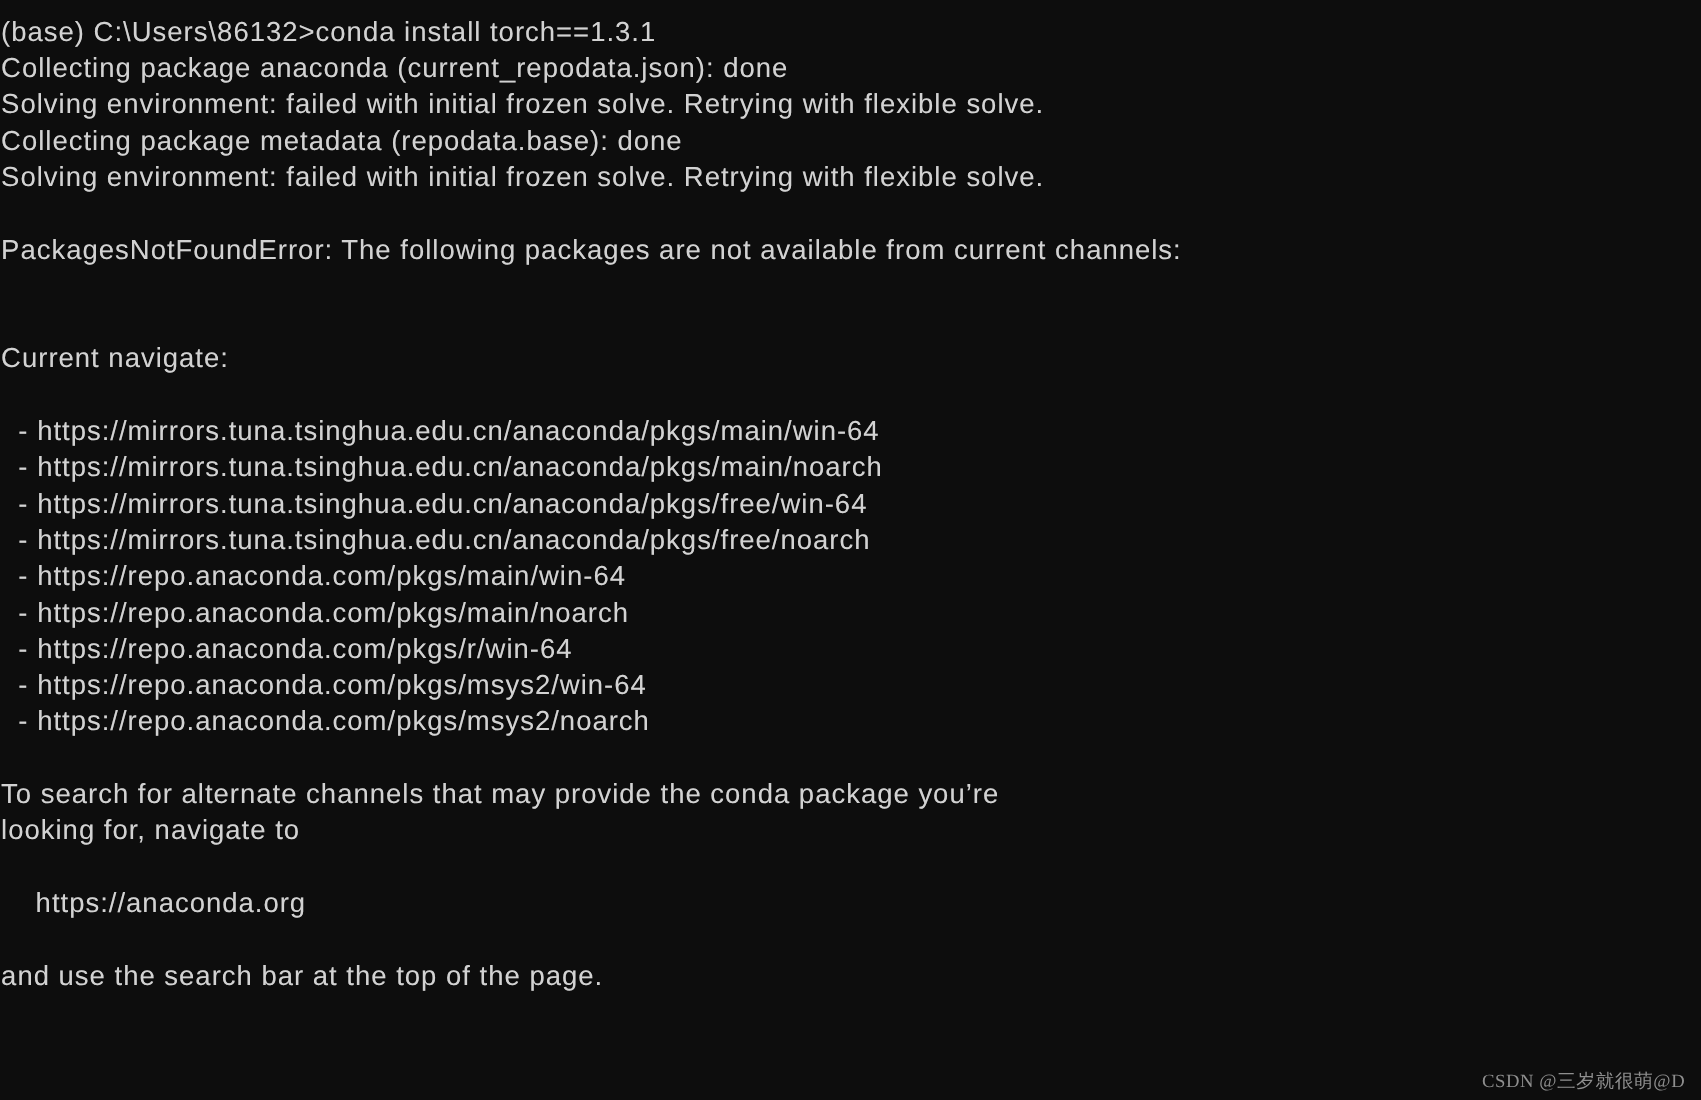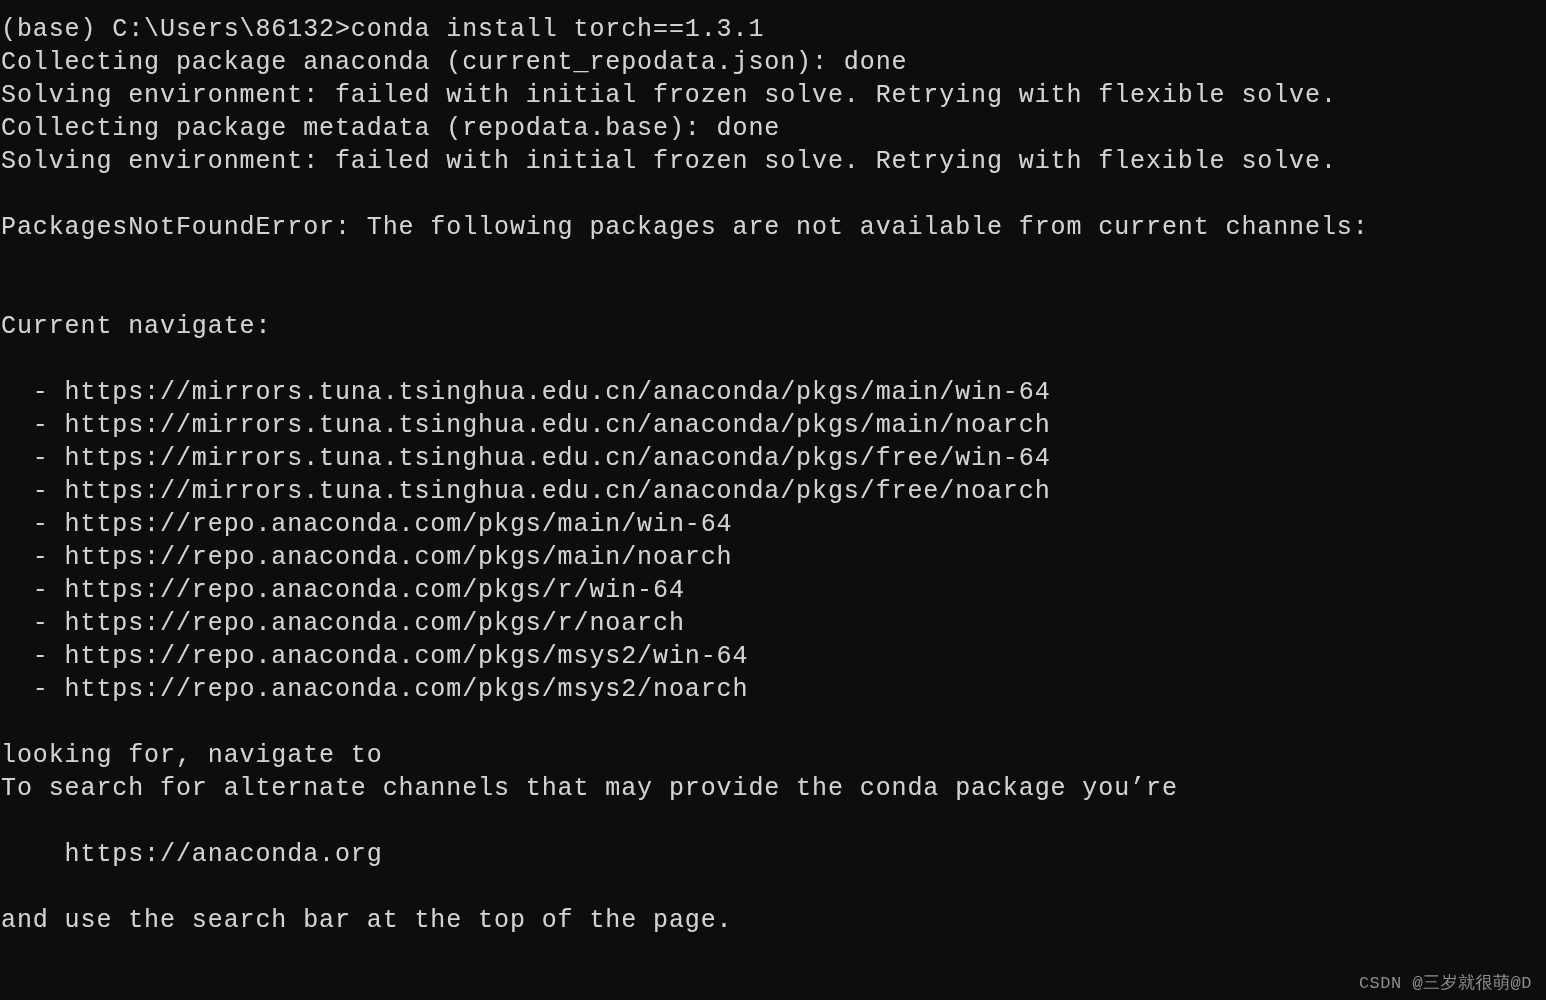--- a/index.html
+++ b/index.html
@@ -22,35 +22,35 @@
     height: 1000px;
     background: #0d0d0d;
     padding: 13px 0 0 0;
     box-sizing: border-box;
   }
   .line {
     display: block;
     height: 33px;
     line-height: 33px;
     font-size: 25px;
-    font-family: Liberation Mono, monospace;
+    font-family: Liberation Sans, sans-serif;
     color: #d2d2d2;
     white-space: pre;
     letter-spacing: 0.9px;
     padding-left: 1px;
     text-shadow: 0 0 0.4px rgba(210,210,210,0.35);
   }
   .line.blank {
     color: transparent;
   }
   #watermark {
     position: absolute;
     right: 14px;
     bottom: 6px;
-    font-family: Liberation Mono, monospace;
+    font-family: Liberation Serif, serif;
     font-size: 17px;
     color: #9a9a9a;
     letter-spacing: 0.5px;
     white-space: pre;
     opacity: 0.92;
   }
 </style>
 </head>
 <body>
 
@@ -66,25 +66,24 @@
     <div class="line blank"></div>
     <div class="line">Current navigate:</div>
     <div class="line blank"></div>
     <div class="line">  - https://mirrors.tuna.tsinghua.edu.cn/anaconda/pkgs/main/win-64</div>
     <div class="line">  - https://mirrors.tuna.tsinghua.edu.cn/anaconda/pkgs/main/noarch</div>
     <div class="line">  - https://mirrors.tuna.tsinghua.edu.cn/anaconda/pkgs/free/win-64</div>
     <div class="line">  - https://mirrors.tuna.tsinghua.edu.cn/anaconda/pkgs/free/noarch</div>
     <div class="line">  - https://repo.anaconda.com/pkgs/main/win-64</div>
     <div class="line">  - https://repo.anaconda.com/pkgs/main/noarch</div>
     <div class="line">  - https://repo.anaconda.com/pkgs/r/win-64</div>
-    <div class="line">  - https://repo.anaconda.com/pkgs/r/noarch</div>
     <div class="line">  - https://repo.anaconda.com/pkgs/msys2/win-64</div>
     <div class="line">  - https://repo.anaconda.com/pkgs/msys2/noarch</div>
     <div class="line blank"></div>
+    <div class="line">To search for alternate channels that may provide the conda package you’re</div>
     <div class="line">looking for, navigate to</div>
-    <div class="line">To search for alternate channels that may provide the conda package you’re</div>
     <div class="line blank"></div>
     <div class="line">    https://anaconda.org</div>
     <div class="line blank"></div>
     <div class="line">and use the search bar at the top of the page.</div>
   </div>
 
 <div id="watermark">CSDN @三岁就很萌@D</div>
 
 </body></html>

